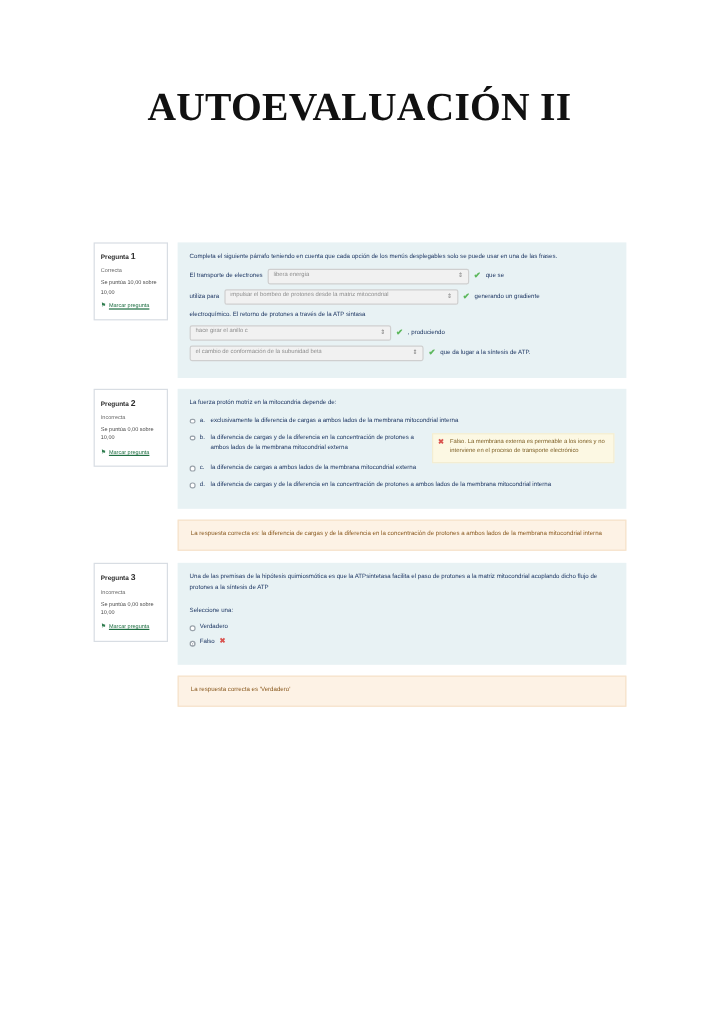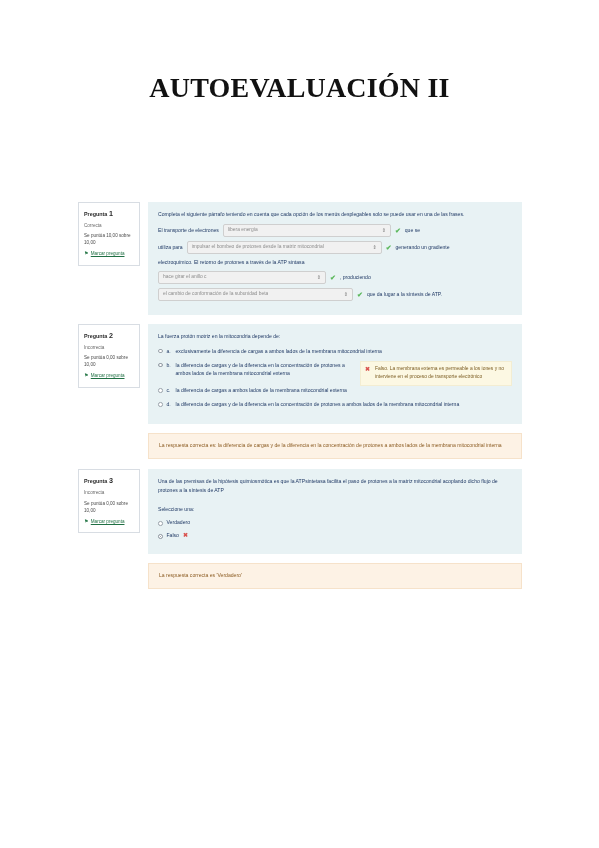--- a/index.html
+++ b/index.html
@@ -25,21 +25,21 @@
 
   
   .doc-title {
     position: absolute;
     left: 0;
     right: 0;
     top: 72px;
     text-align: center;
     font-family: "Liberation Serif", serif;
     font-weight: bold;
-    font-size: 28px;
+    font-size: 33px;
     letter-spacing: 0.2px;
     color: #111111;
   }
 
   
   .quiz {
     position: absolute;
     left: 78px;
     top: 202px;
     width: 444px;

